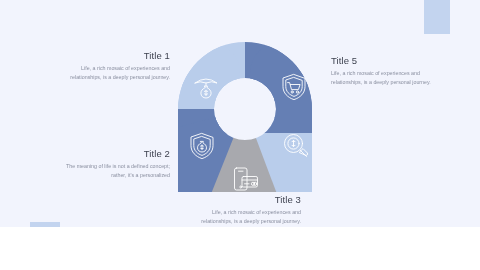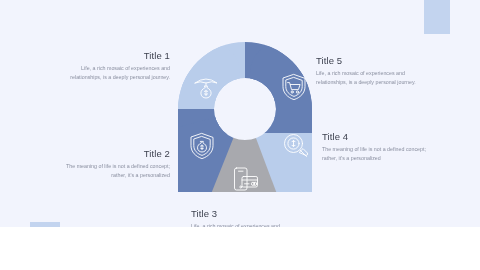--- a/index.html
+++ b/index.html
@@ -80,27 +80,27 @@
     letter-spacing: 0.1px;
   }
   .block .t-body {
     font-size: 5.3px;
     line-height: 1.72;
     color: #8a8fa0;
     margin: 0;
   }
   .align-right { text-align: right; }
   .align-left  { text-align: left; }
-  .align-center{ text-align: left; margin-top: 14px; }
+  .align-center{ text-align: right; }
 
   #block-1 { left: 52px;  top: 50px;  }
   #block-2 { left: 52px;  top: 148px; }
   #block-3 { left: 191px; top: 194px; width: 110px; }
   #block-4 { left: 322px; top: 131px; }
-  #block-5 { left: 316px; top: 55px;  }
+  #block-5 { left: 331px; top: 55px;  }
 </style>
 </head>
 <body>
 
 <div id="slide">
 
   <div class="deco" id="deco-top-right"></div>
   <div class="deco" id="deco-bottom-left"></div>
 
   <div id="ring-wrap">
@@ -196,23 +196,19 @@
   <div class="block align-right" id="block-2">
     <p class="t-title">Title 2</p>
     <p class="t-body">The meaning of life is not a defined concept; rather, it's a personalized</p>
   </div>
 
   <div class="block align-center" id="block-3">
     <p class="t-title">Title 3</p>
     <p class="t-body">Life, a rich mosaic of experiences and relationships, is a deeply personal journey.</p>
   </div>
 
-  <div class="block align-left" id="block-4">
-    <p class="t-title">Title 4</p>
-    <p class="t-body">The meaning of life is not a defined concept; rather, it's a personalized</p>
-  </div>
 
   <div class="block align-left" id="block-5">
     <p class="t-title">Title 5</p>
     <p class="t-body">Life, a rich mosaic of experiences and relationships, is a deeply personal journey.</p>
   </div>
 
 </div>
 
 </body></html>

